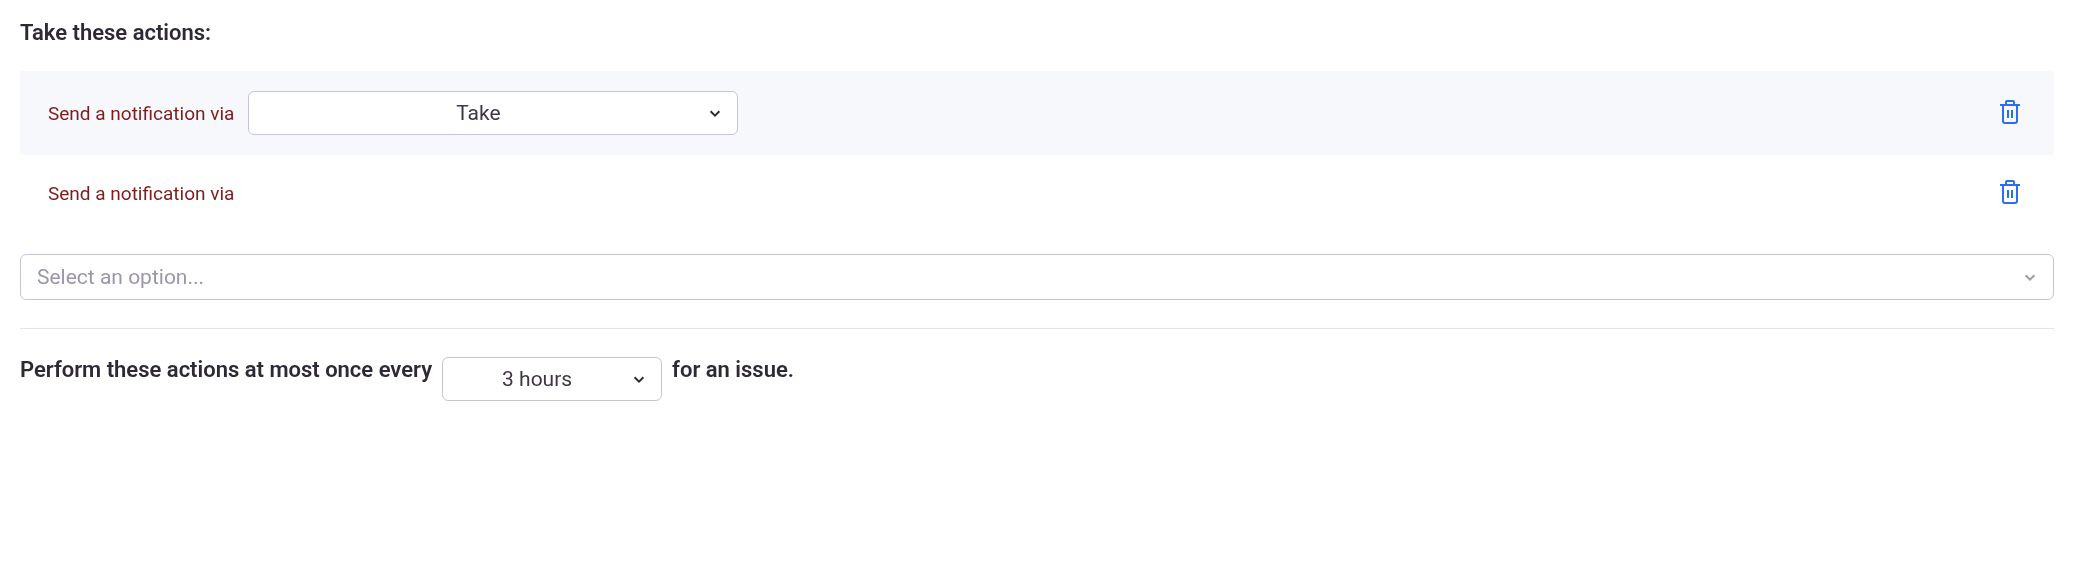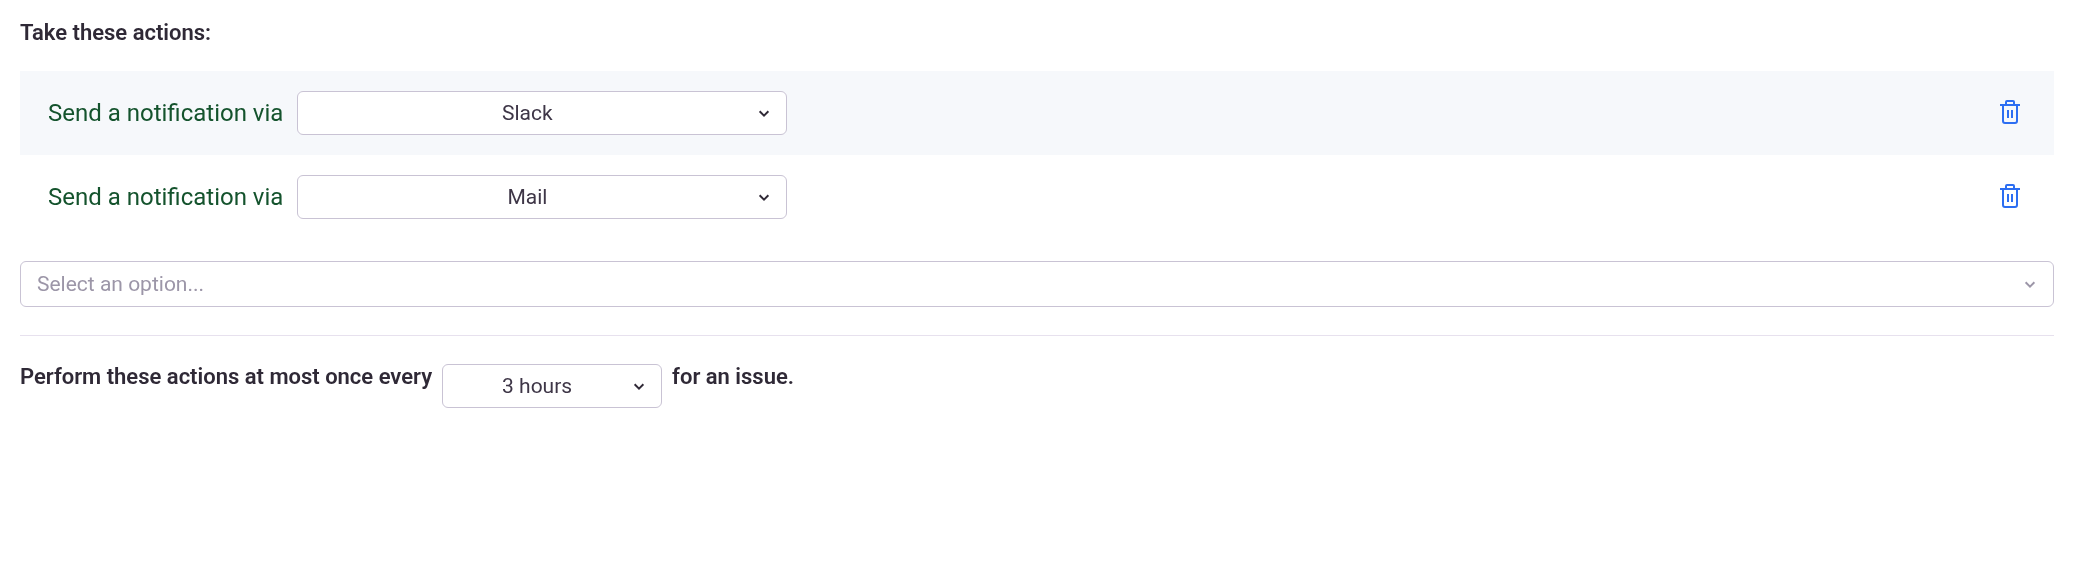--- a/index.html
+++ b/index.html
@@ -24,22 +24,22 @@
     .action-row {
       display: flex;
       align-items: center;
       padding: 20px 28px;
       gap: 14px;
     }
     .action-row.highlighted {
       background: #f6f8fb;
     }
     .action-label {
-      color: #14532d;
-      font-size: 24px;
+      color: #7f1d1d;
+      font-size: 19px;
     }
     .select-wrap {
       position: relative;
       display: inline-block;
     }
     .select {
       appearance: none;
       -webkit-appearance: none;
       border: 1px solid #c9c3d4;
       border-radius: 6px;
@@ -129,21 +129,21 @@
     }
   </style>
 </head>
 <body>
 
 <div class="section-title">Take these actions:</div>
 
 <div class="action-row highlighted">
   <span class="action-label">Send a notification via</span>
   <div class="select-wrap">
-    <button class="select">Slack</button>
+    <button class="select">Take</button>
     <span class="chevron">
       <svg viewBox="0 0 16 16">
           <polyline points="3,6 8,11 13,6"></polyline>
         </svg>
     </span>
   </div>
   <div class="spacer"></div>
   <button class="trash-btn">
     <span>
       <svg viewBox="0 0 24 26">
@@ -152,28 +152,20 @@
         <path d="M5 6 V22 a2 2 0 0 0 2 2 h10 a2 2 0 0 0 2 -2 V6"></path>
         <line x1="10" y1="11" x2="10" y2="19"></line>
         <line x1="14" y1="11" x2="14" y2="19"></line>
       </svg>
     </span>
   </button>
 </div>
 
 <div class="action-row">
   <span class="action-label">Send a notification via</span>
-  <div class="select-wrap">
-    <button class="select">Mail</button>
-    <span class="chevron">
-      <svg viewBox="0 0 16 16">
-          <polyline points="3,6 8,11 13,6"></polyline>
-        </svg>
-    </span>
-  </div>
   <div class="spacer"></div>
   <button class="trash-btn">
     <span>
       <svg viewBox="0 0 24 26">
         <line x1="2" y1="6" x2="22" y2="6"></line>
         <path d="M8 6 V3 a1 1 0 0 1 1 -1 h6 a1 1 0 0 1 1 1 V6"></path>
         <path d="M5 6 V22 a2 2 0 0 0 2 2 h10 a2 2 0 0 0 2 -2 V6"></path>
         <line x1="10" y1="11" x2="10" y2="19"></line>
         <line x1="14" y1="11" x2="14" y2="19"></line>
       </svg>

